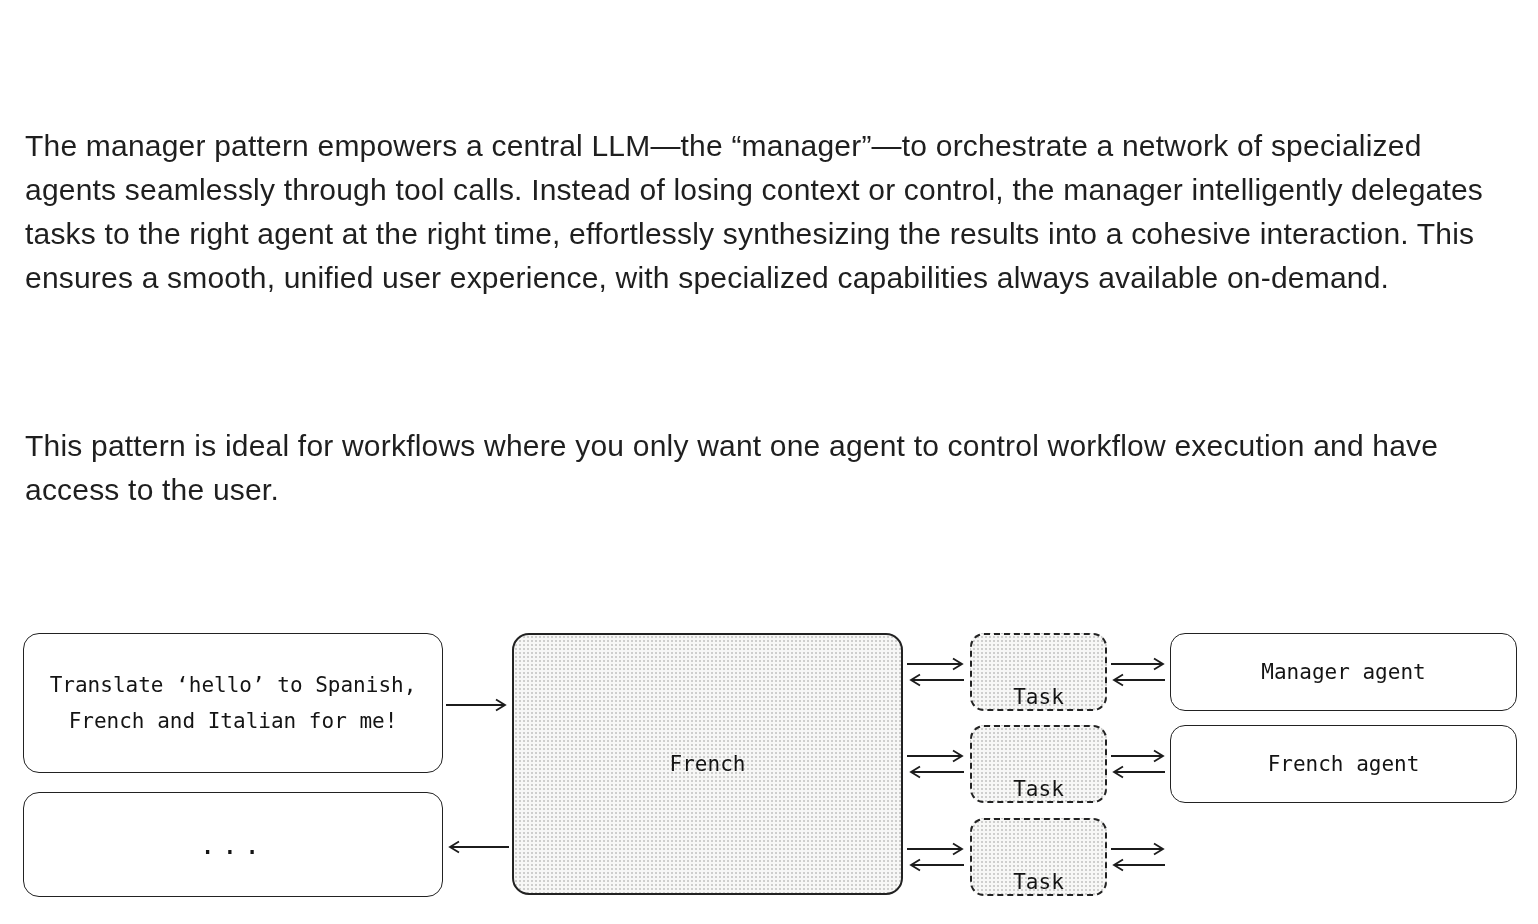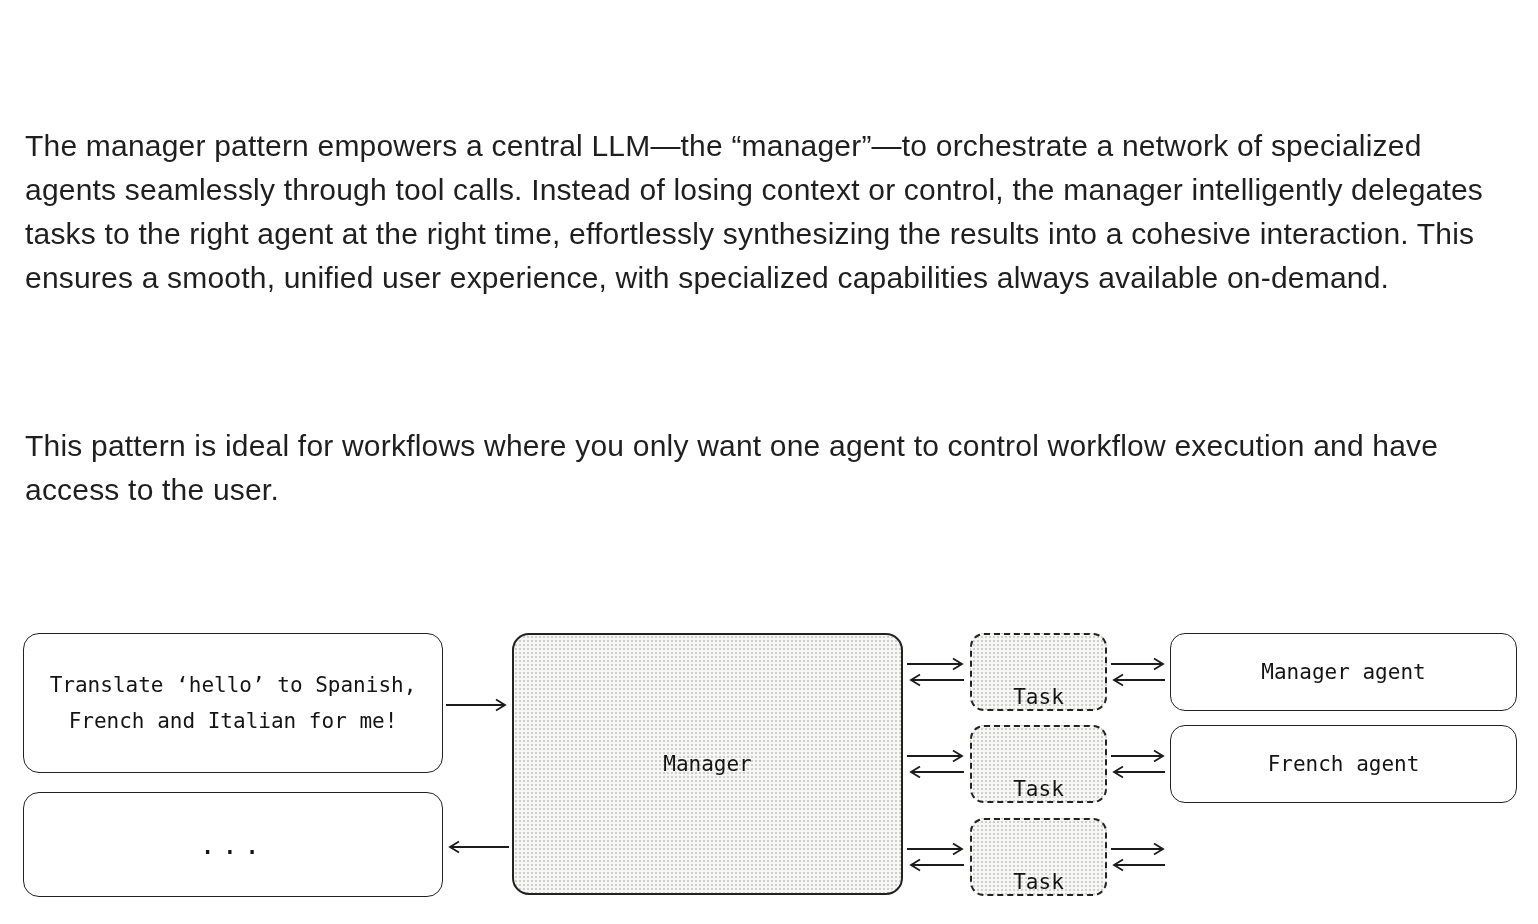--- a/index.html
+++ b/index.html
@@ -107,21 +107,21 @@
 
     <div class="dbox user-msg">
       <span>Translate ‘hello’ to Spanish, French and Italian for me!</span>
     </div>
 
     <div class="dbox ellipsis-box">
       <span>...</span>
     </div>
 
     <div class="dbox stipple manager-box">
-      <span>Manager</span>
+      <span>French</span>
     </div>
 
     <div class="dbox stipple task-box task-1">
       <span>Task</span>
     </div>
     <div class="dbox stipple task-box task-2">
       <span>Task</span>
     </div>
     <div class="dbox stipple task-box task-3">
       <span>Task</span>

